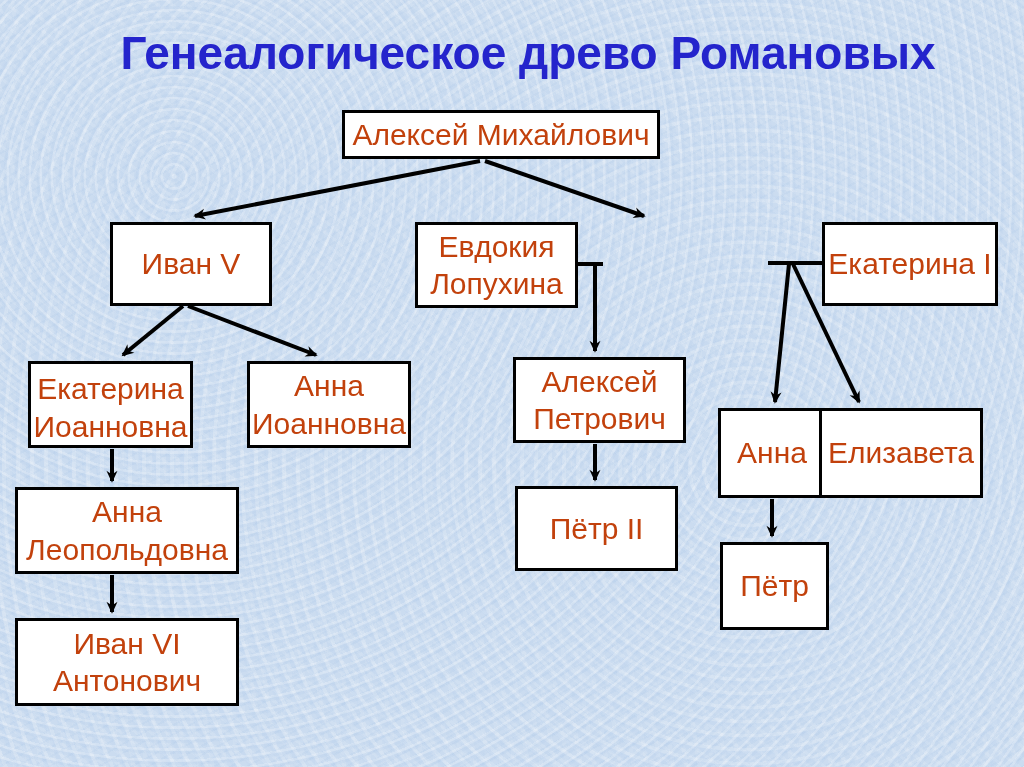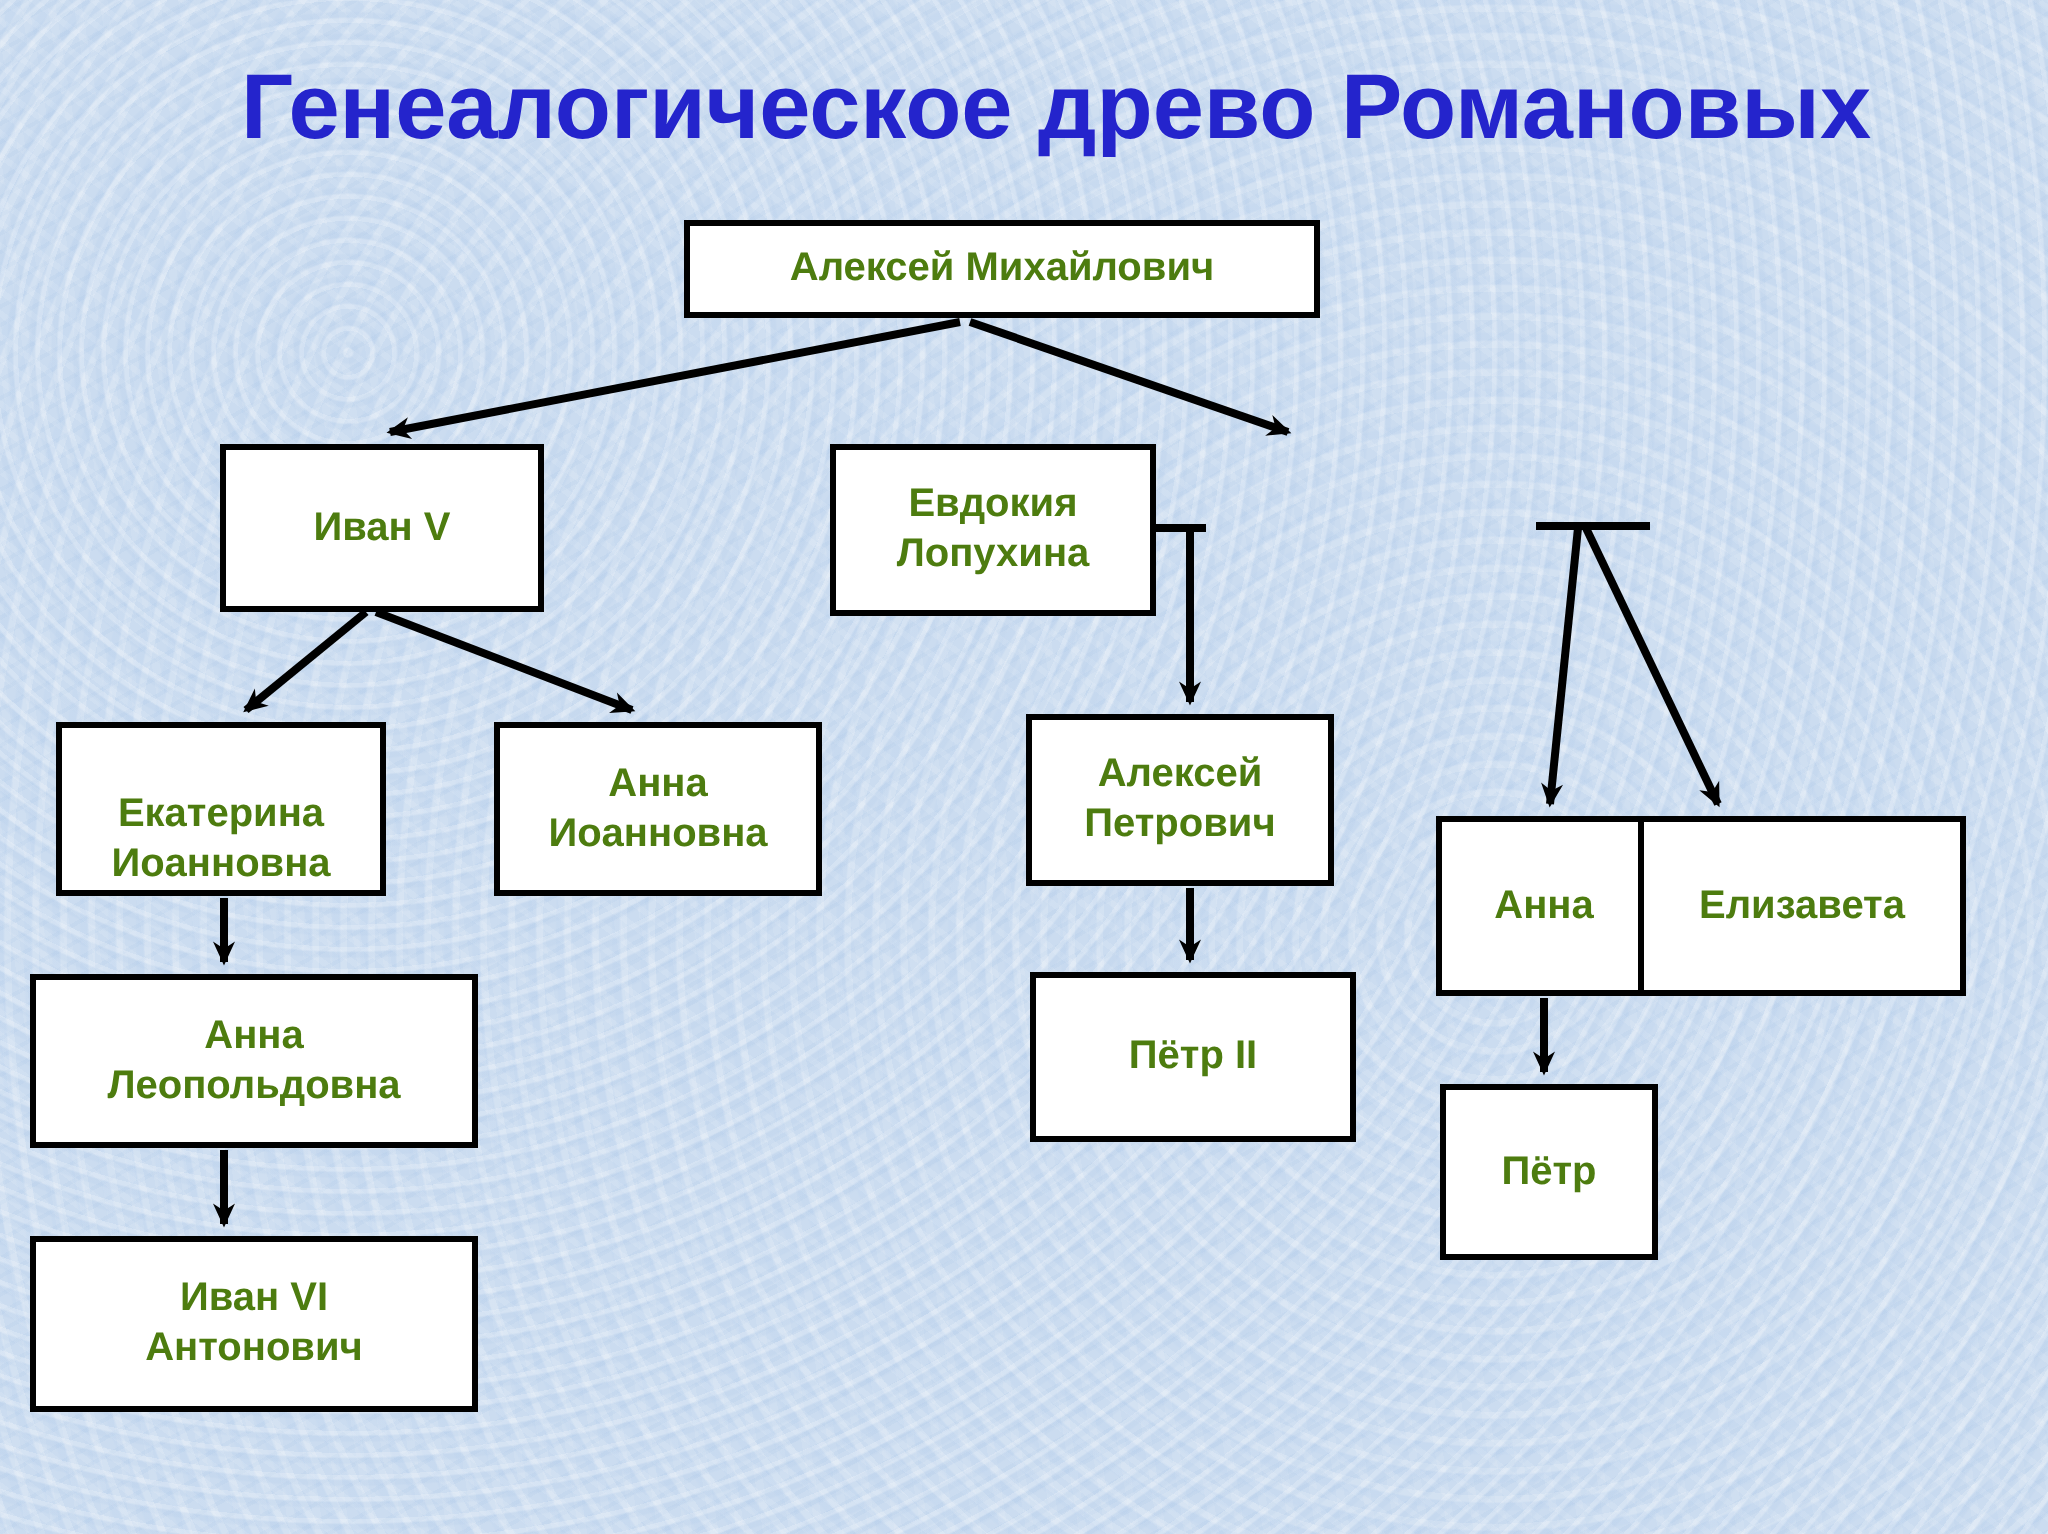--- a/index.html
+++ b/index.html
@@ -46,36 +46,36 @@
     box-sizing: border-box;
     background: #ffffff;
     border: 3px solid #000000;
     display: flex;
     align-items: center;
     justify-content: center;
     text-align: center;
   }
   .node-label {
     display: block;
-    font-size: 20px;
-    font-weight: bold;
-    color: #4d7c0f;
+    font-size: 30px;
+    font-weight: normal;
+    color: #c2410c;
     line-height: 1.25;
     white-space: pre-line;
   }
 
   
   #n-aleksey-mikhailovich { left: 342px; top: 110px; width: 318px; height: 49px; }
   #n-ivan-v               { left: 110px; top: 222px; width: 162px; height: 84px; align-items: center; }
   #n-evdokia-lopukhina    { left: 415px; top: 222px; width: 163px; height: 86px; }
   #n-petr-i               { left: 600px; top: 222px; width: 171px; height: 86px; }
   #n-ekaterina-i          { left: 822px; top: 222px; width: 176px; height: 84px; }
   #n-ekaterina-ioannovna  { left: 28px;  top: 361px; width: 165px; height: 87px; align-items: flex-end; }
   #n-anna-ioannovna       { left: 247px; top: 361px; width: 164px; height: 87px; }
-  #n-aleksey-petrovich    { left: 513px; top: 357px; width: 154px; height: 86px; text-align: center; }
+  #n-aleksey-petrovich    { left: 513px; top: 357px; width: 173px; height: 86px; text-align: center; }
   #n-anna                 { left: 718px; top: 408px; width: 108px; height: 90px; }
   #n-elizaveta            { left: 819px; top: 408px; width: 164px; height: 90px; }
   #n-anna-leopoldovna     { left: 15px;  top: 487px; width: 224px; height: 87px; }
   #n-petr-ii              { left: 515px; top: 486px; width: 163px; height: 85px; }
   #n-petr                 { left: 720px; top: 542px; width: 109px; height: 88px; }
   #n-ivan-vi              { left: 15px;  top: 618px; width: 224px; height: 88px; }
 </style>
 </head>
 <body>
 
@@ -118,20 +118,23 @@
   <div class="node" id="n-ivan-v">
     <span class="node-label">Иван V</span>
   </div>
 
   <div class="node" id="n-evdokia-lopukhina">
     <span class="node-label">Евдокия
 Лопухина</span>
   </div>
 
 
+  <div class="node" id="n-ekaterina-i">
+    <span class="node-label">Екатерина I</span>
+  </div>
 
   <div class="node" id="n-ekaterina-ioannovna">
     <span class="node-label">Екатерина
 Иоанновна</span>
   </div>
 
   <div class="node" id="n-anna-ioannovna">
     <span class="node-label">Анна
 Иоанновна</span>
   </div>

